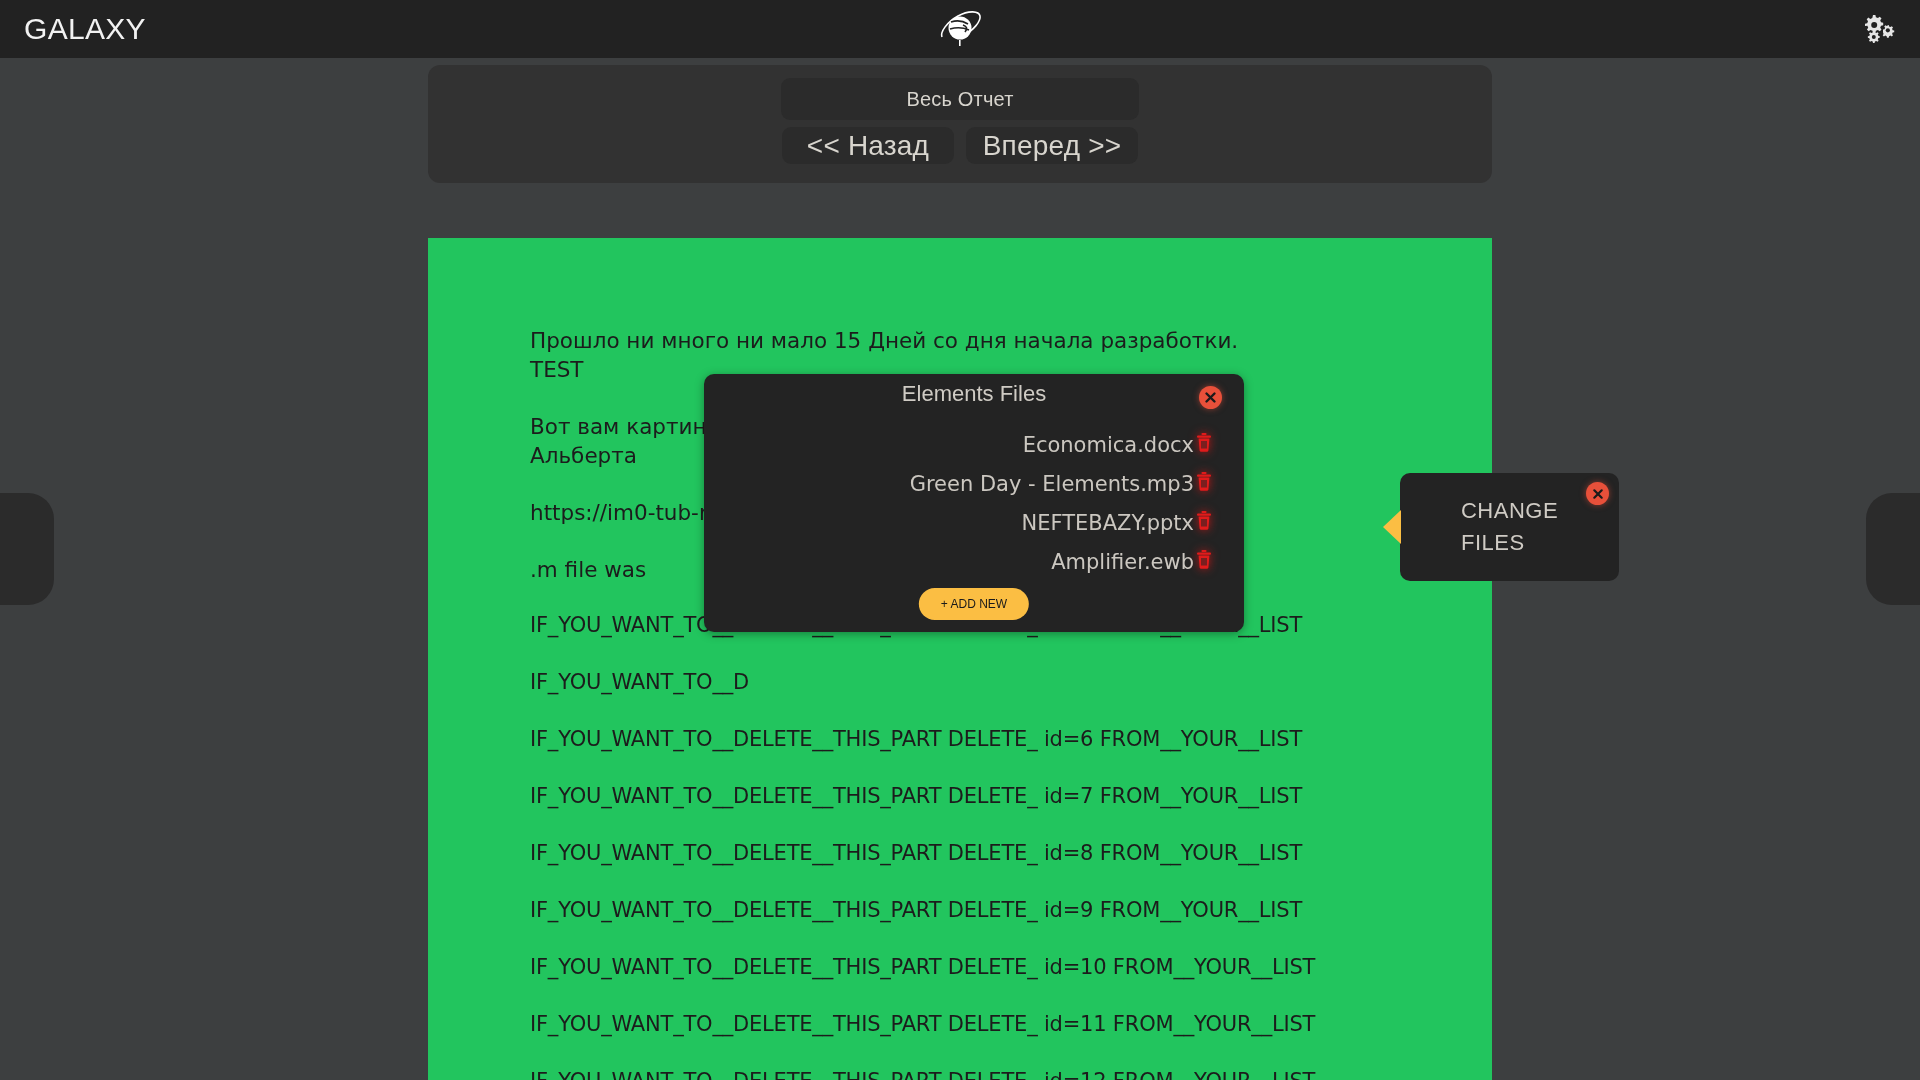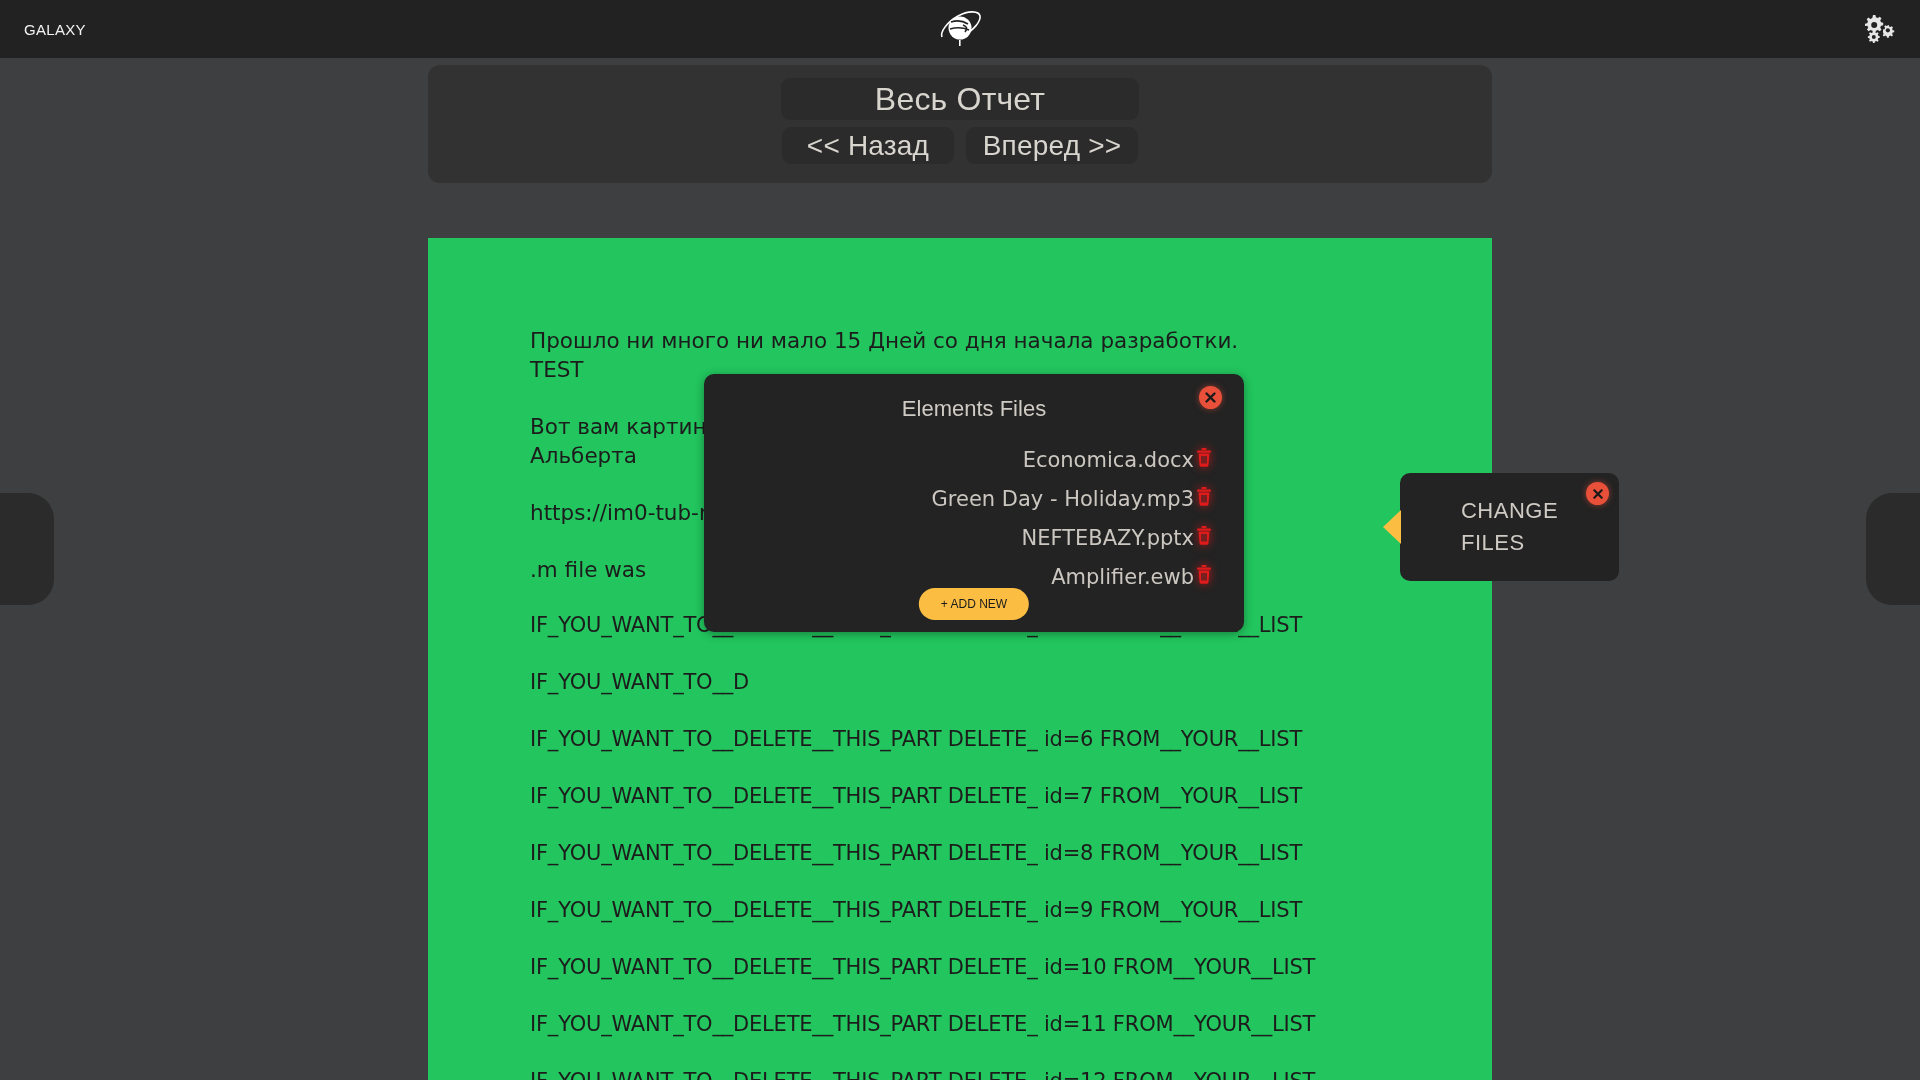--- a/index.html
+++ b/index.html
@@ -19,21 +19,21 @@
     width: 1920px;
     height: 58px;
     background: #222222;
     display: flex;
     align-items: center;
     z-index: 40;
   }
   .brand {
     position: absolute;
     left: 24px;
-    font-size: 15px;
+    font-size: 30px;
     color: #f2f2f2;
     letter-spacing: 0.3px;
     font-family: "Liberation Sans", sans-serif;
   }
   .logo-wrap {
     position: absolute;
     left: 50%;
     transform: translateX(-50%);
     top: 6px;
     width: 48px;
@@ -94,21 +94,21 @@
     color: #d8d5ce;
     border: none;
     border-radius: 9px;
     font-family: "Liberation Sans", sans-serif;
     cursor: pointer;
     letter-spacing: 0.2px;
   }
   .btn-full {
     width: 358px;
     height: 42px;
-    font-size: 32px;
+    font-size: 20px;
   }
   .nav-row { display: flex; gap: 12px; }
   .btn-nav {
     width: 172px;
     height: 37px;
     font-size: 28px;
   }
 
   
   .doc {
@@ -150,21 +150,21 @@
     background: #232323;
     border-radius: 10px;
     z-index: 30;
     box-shadow: 0 2px 10px rgba(0,0,0,.35);
   }
   .modal-title {
     text-align: center;
     color: #cfcbc4;
     font-size: 22px;
     font-family: "Liberation Sans", sans-serif;
-    padding-top: 22px;
+    padding-top: 7px;
   }
   .close-dot {
     position: absolute;
     top: 12px;
     right: 22px;
     width: 23px;
     height: 23px;
     border-radius: 50%;
     background: #e8503a;
     display: flex;
@@ -320,21 +320,21 @@
         <span class="trash">
           <svg width="20" height="21" viewBox="0 0 20 21">
             <rect x="7.5" y="1" width="5" height="2" rx="0.8" fill="#e01b1b"></rect>
             <rect x="3" y="3.4" width="14" height="2.4" rx="1" fill="#e01b1b"></rect>
             <path d="M4.6 6.4 h10.8 l-1 12.2 a1.2 1.2 0 0 1 -1.2 1.1 H6.8 a1.2 1.2 0 0 1 -1.2 -1.1 z" fill="#e01b1b"></path>
             <path d="M8 9 v7.6 M10 9 v7.6 M12 9 v7.6" stroke="#232323" stroke-width="1.1"></path>
           </svg>
         </span>
       </div>
       <div class="file-row">
-        <span class="file-name">Green Day - Holiday.mp3</span>
+        <span class="file-name">Green Day - Elements.mp3</span>
         <span class="trash">
           <svg width="20" height="21" viewBox="0 0 20 21">
             <rect x="7.5" y="1" width="5" height="2" rx="0.8" fill="#e01b1b"></rect>
             <rect x="3" y="3.4" width="14" height="2.4" rx="1" fill="#e01b1b"></rect>
             <path d="M4.6 6.4 h10.8 l-1 12.2 a1.2 1.2 0 0 1 -1.2 1.1 H6.8 a1.2 1.2 0 0 1 -1.2 -1.1 z" fill="#e01b1b"></path>
             <path d="M8 9 v7.6 M10 9 v7.6 M12 9 v7.6" stroke="#232323" stroke-width="1.1"></path>
           </svg>
         </span>
       </div>
       <div class="file-row">

